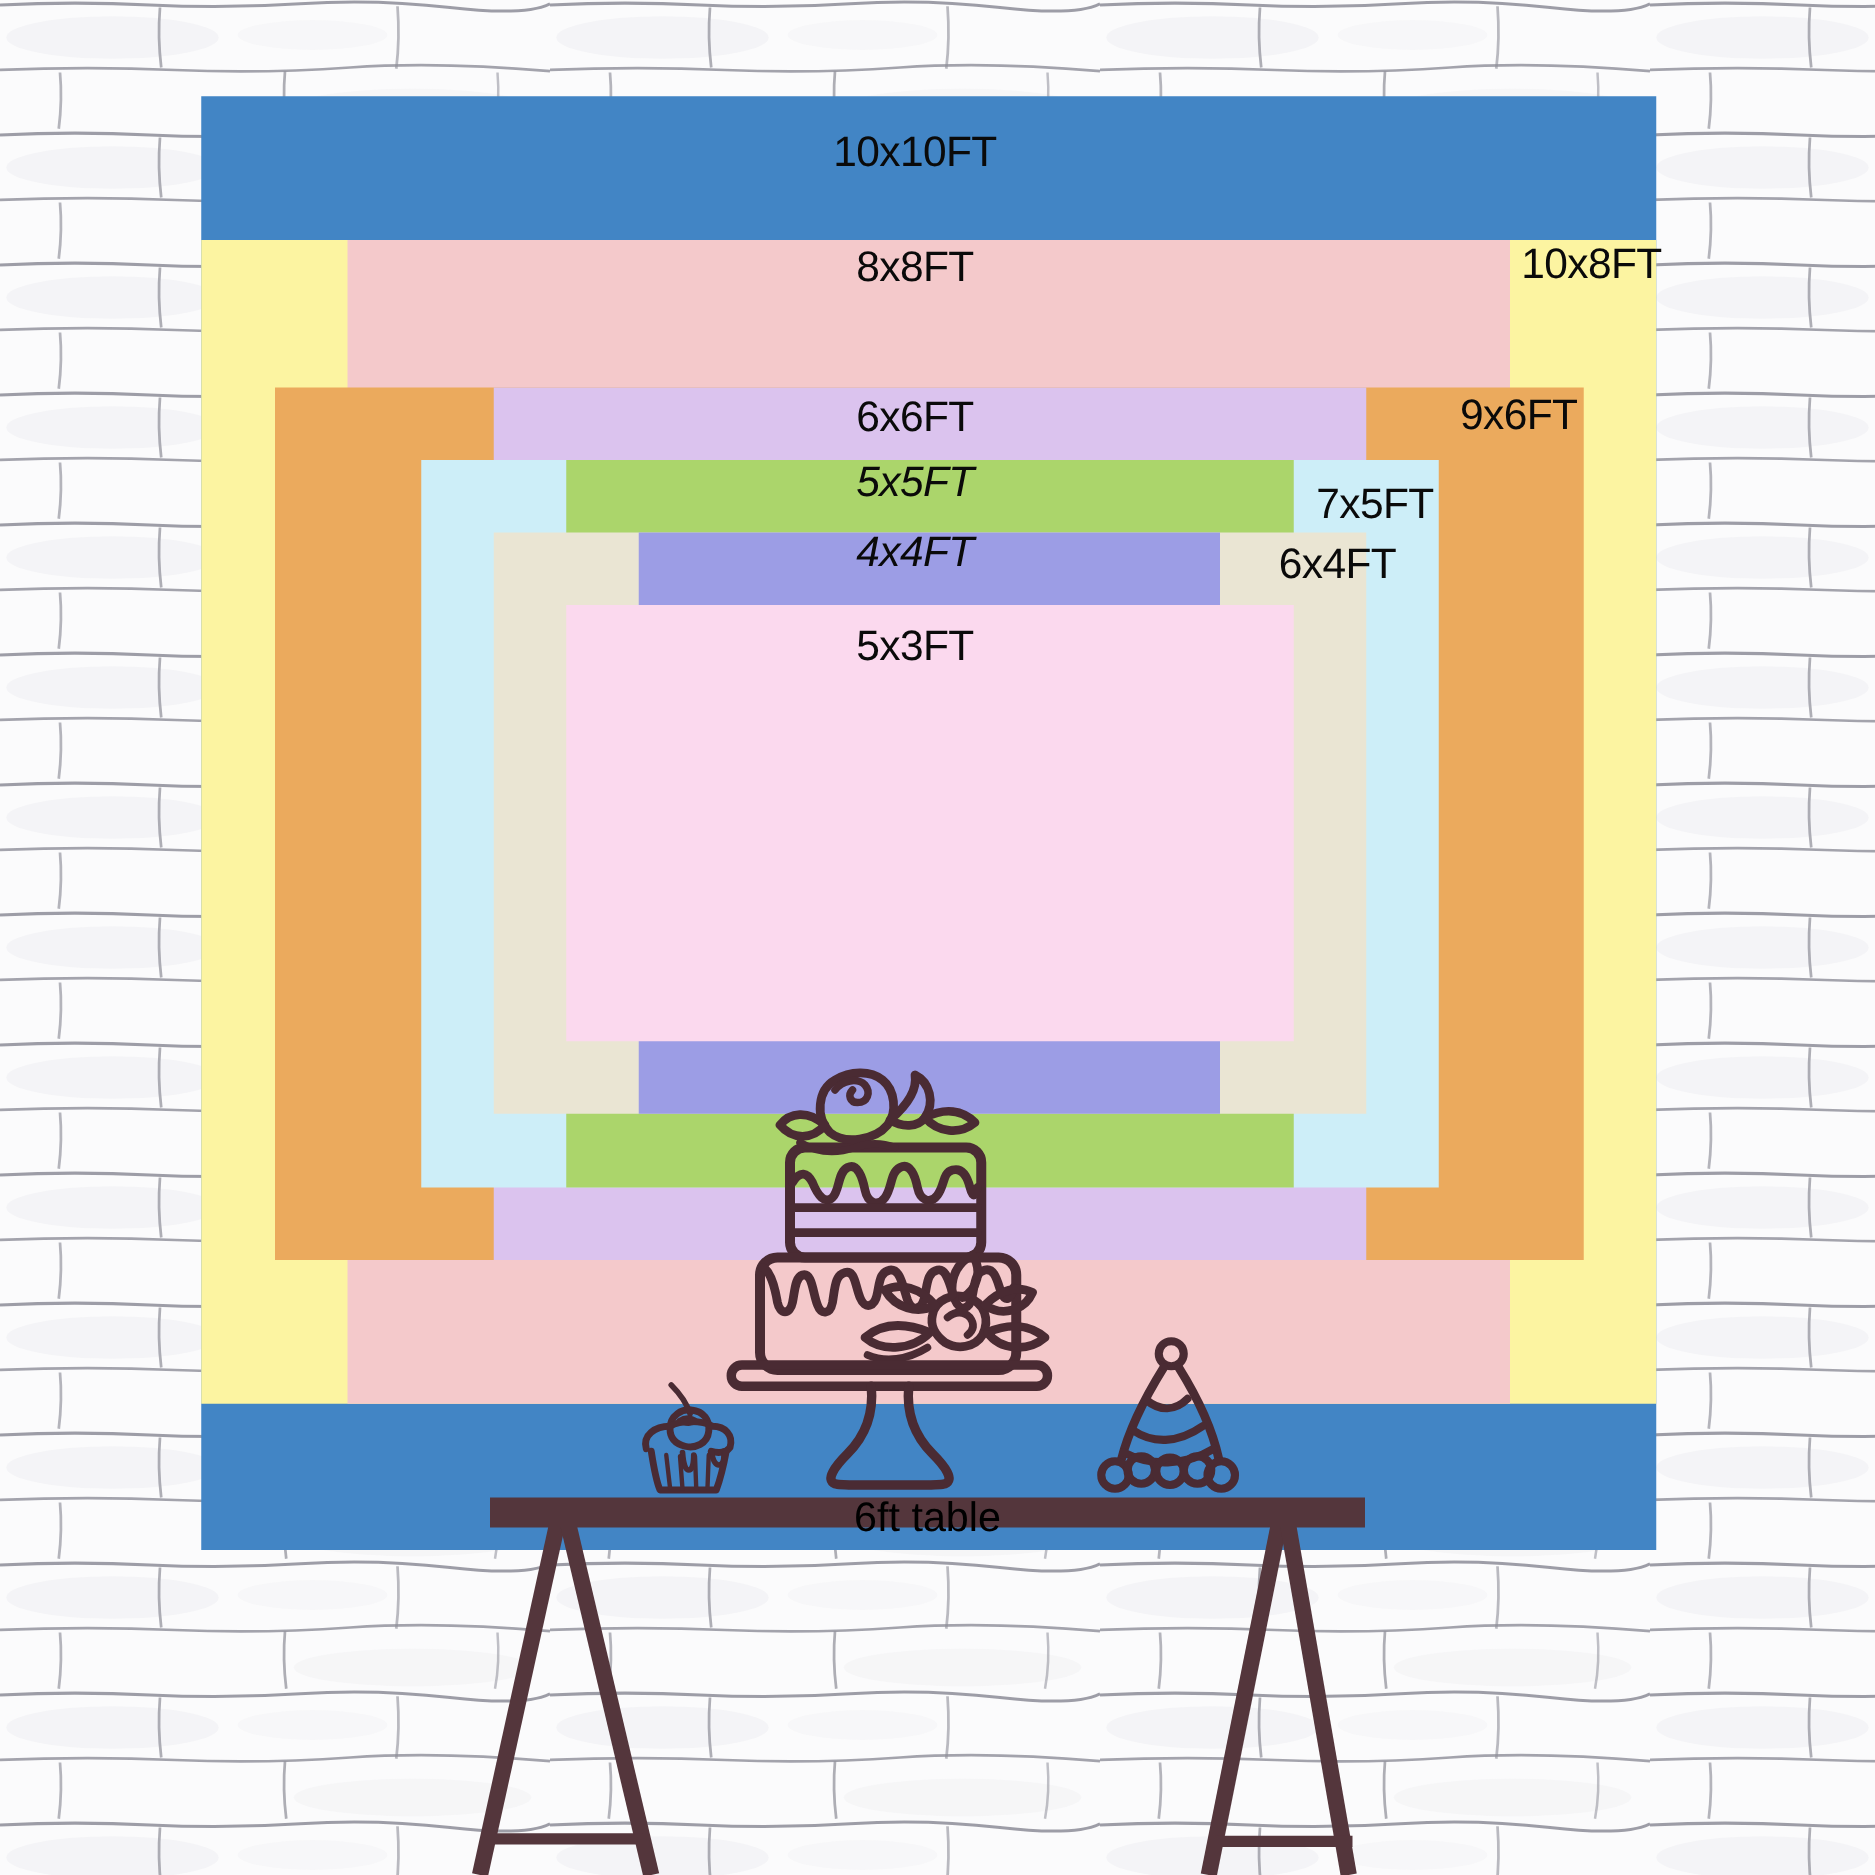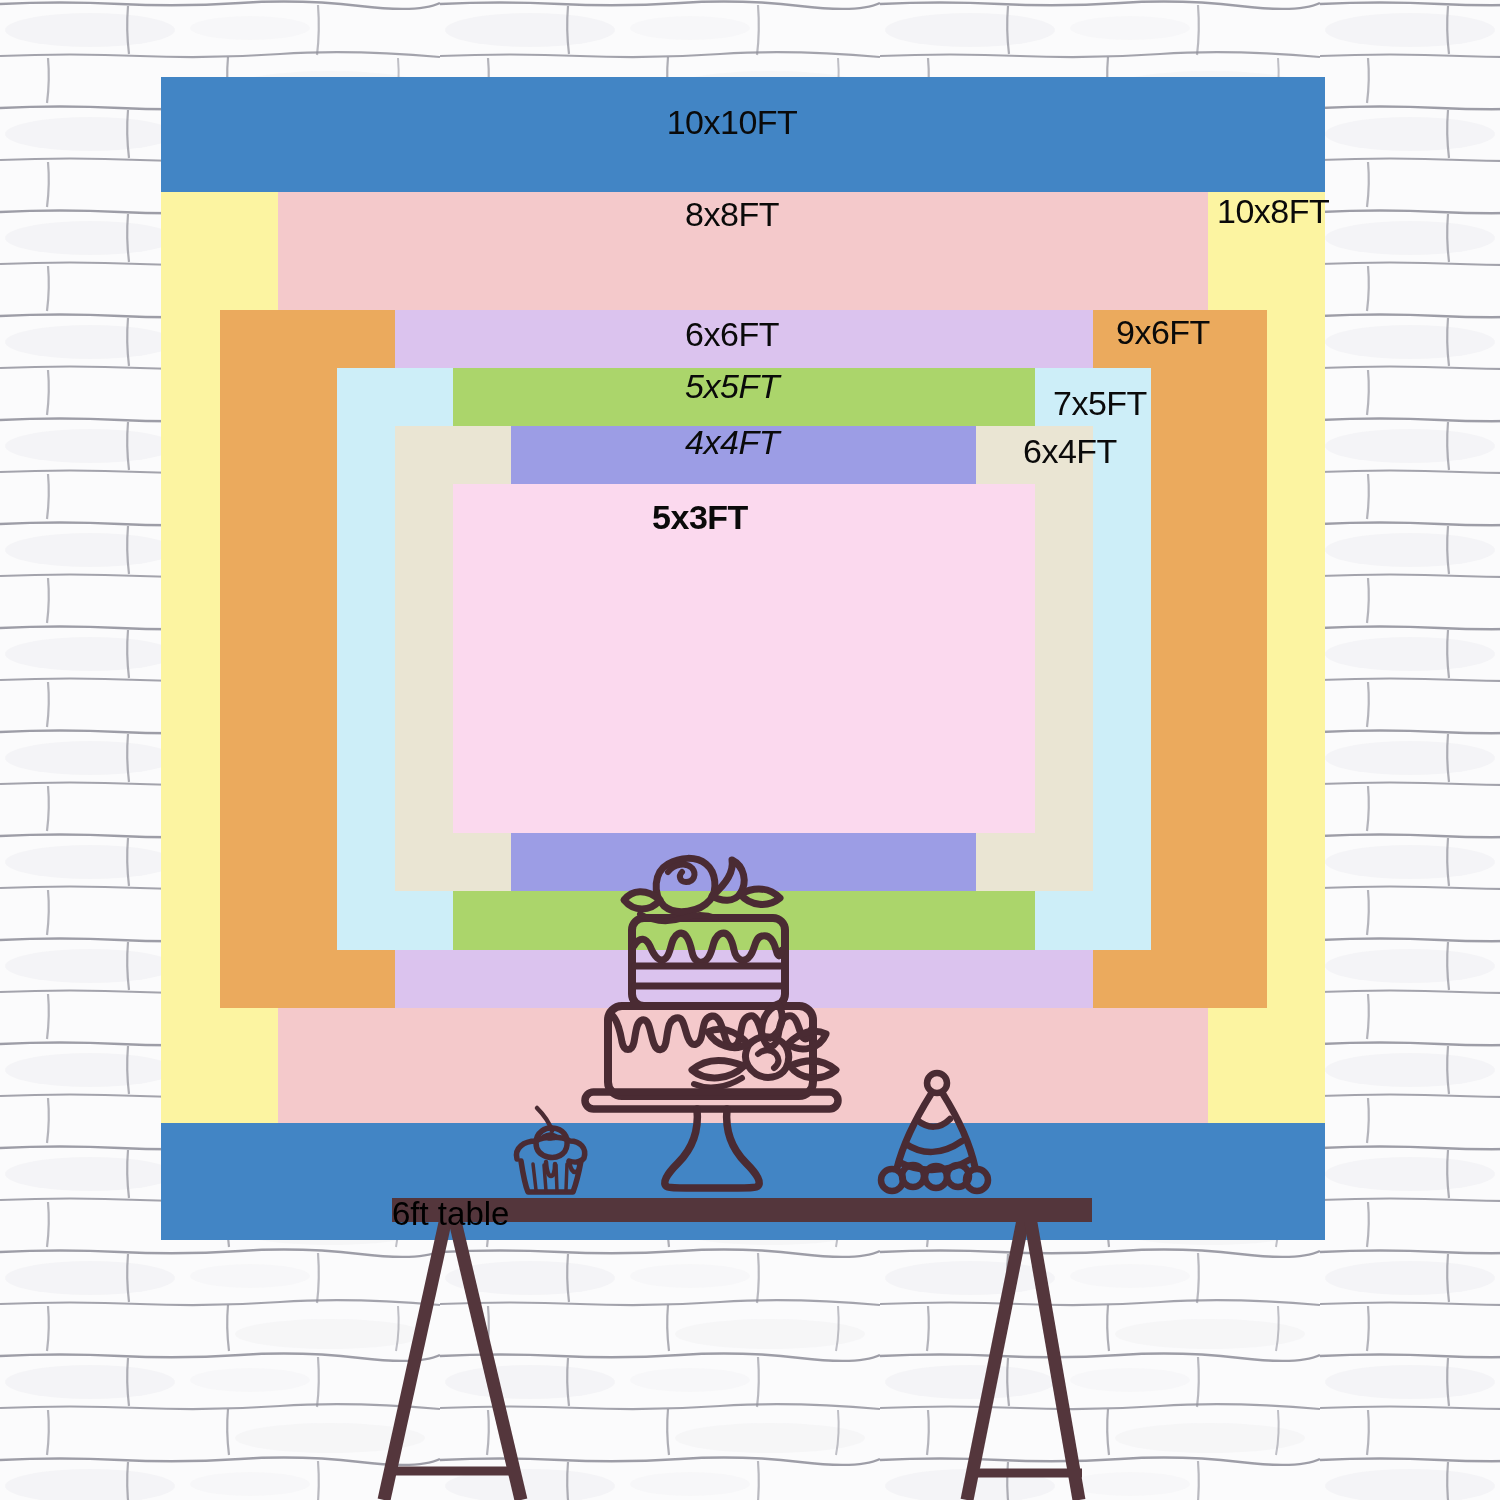--- a/index.html
+++ b/index.html
@@ -6,21 +6,21 @@
   .stage{position:relative;width:1500px;height:1500px;overflow:hidden;
          font-family:"Liberation Sans",sans-serif;}
   .wall{position:absolute;left:0;top:0;z-index:0;}
   .bands{position:absolute;left:0;top:0;width:100%;height:100%;z-index:10;}
   .band{position:absolute;}
   .band-label{position:absolute;font-size:34px;font-weight:500;letter-spacing:-0.5px;
               line-height:1.05;white-space:nowrap;}
   .art{position:absolute;left:0;top:0;z-index:20;pointer-events:none;}
   .tabletop{position:absolute;left:392px;top:1198px;width:700px;height:24px;z-index:21;}
   .table-label{position:absolute;left:392px;top:1195px;width:700px;z-index:22;
-               font-size:33px;font-weight:500;color:#000;}
+               text-align:center;font-size:33px;font-weight:500;color:#000;}
 </style>
 </head>
 <body>
 
 <div class="stage">
 
   <svg class="wall" width="1500" height="1500" viewBox="0 0 1500 1500">
     <defs>
       <pattern id="brick" width="440" height="104" patternUnits="userSpaceOnUse">
         <rect width="440" height="104" fill="#FBFBFC"></rect>
@@ -40,33 +40,33 @@
   </svg>
 
   <div class="bands" style="color: rgb(10, 10, 10);">
       <div class="band" style="left: 161px; top: 77px; width: 1164px; height: 1163px; background: rgb(66, 133, 197);"></div>
       <div class="band-label" style="top: 105px; left: 732px; transform: translateX(-50%);">10x10FT</div>
       <div class="band" style="left: 161px; top: 192px; width: 1164px; height: 931px; background: rgb(252, 244, 161);"></div>
       <div class="band-label" style="top: 194px; left: 1217px;">10x8FT</div>
       <div class="band" style="left: 278px; top: 192px; width: 930px; height: 931px; background: rgb(244, 201, 203);"></div>
       <div class="band-label" style="top: 197px; left: 732px; transform: translateX(-50%);">8x8FT</div>
       <div class="band" style="left: 220px; top: 310px; width: 1047px; height: 698px; background: rgb(235, 170, 93);"></div>
-      <div class="band-label" style="top: 315px; left: 1116px;">9x6FT</div>
+      <div class="band-label" style="top: 315px; left: 1168px;">9x6FT</div>
       <div class="band" style="left: 395px; top: 310px; width: 698px; height: 698px; background: rgb(219, 195, 238);"></div>
       <div class="band-label" style="top: 317px; left: 732px; transform: translateX(-50%);">6x6FT</div>
       <div class="band" style="left: 337px; top: 368px; width: 814px; height: 582px; background: rgb(205, 238, 248);"></div>
       <div class="band-label" style="top: 370px; left: 1053px; margin-top: 16px;">7x5FT</div>
       <div class="band" style="left: 453px; top: 368px; width: 582px; height: 582px; background: rgb(171, 213, 107);"></div>
       <div class="band-label" style="top: 369px; left: 732px; transform: translateX(-50%); font-style: italic;">5x5FT</div>
       <div class="band" style="left: 395px; top: 426px; width: 698px; height: 465px; background: rgb(234, 229, 211);"></div>
       <div class="band-label" style="top: 434px; left: 995px; margin-left: 28px;">6x4FT</div>
       <div class="band" style="left: 511px; top: 426px; width: 465px; height: 465px; background: rgb(156, 157, 229);"></div>
       <div class="band-label" style="top: 425px; left: 732px; transform: translateX(-50%); font-style: italic;">4x4FT</div>
       <div class="band" style="left: 453px; top: 484px; width: 582px; height: 349px; background: rgb(251, 217, 238);"></div>
-      <div class="band-label" style="top: 500px; left: 700px; transform: translateX(-50%); font-weight: bold;">5x3FT</div>
+      <div class="band-label" style="top: 500px; left: 732px; transform: translateX(-50%);">5x3FT</div>
     </div>
 
   <svg class="art" width="1500" height="1500" viewBox="0 0 1500 1500">
 
     <g class="furniture" stroke="#54363C" fill="none" stroke-linecap="butt">
       <path d="M450,1200 L384,1500" stroke-width="13"></path>
       <path d="M450,1200 L521,1500" stroke-width="13"></path>
       <path d="M396,1471 L514,1471" stroke-width="9"></path>
       <path d="M1027,1200 L967,1500" stroke-width="13"></path>
       <path d="M1027,1200 L1079,1500" stroke-width="13"></path>

